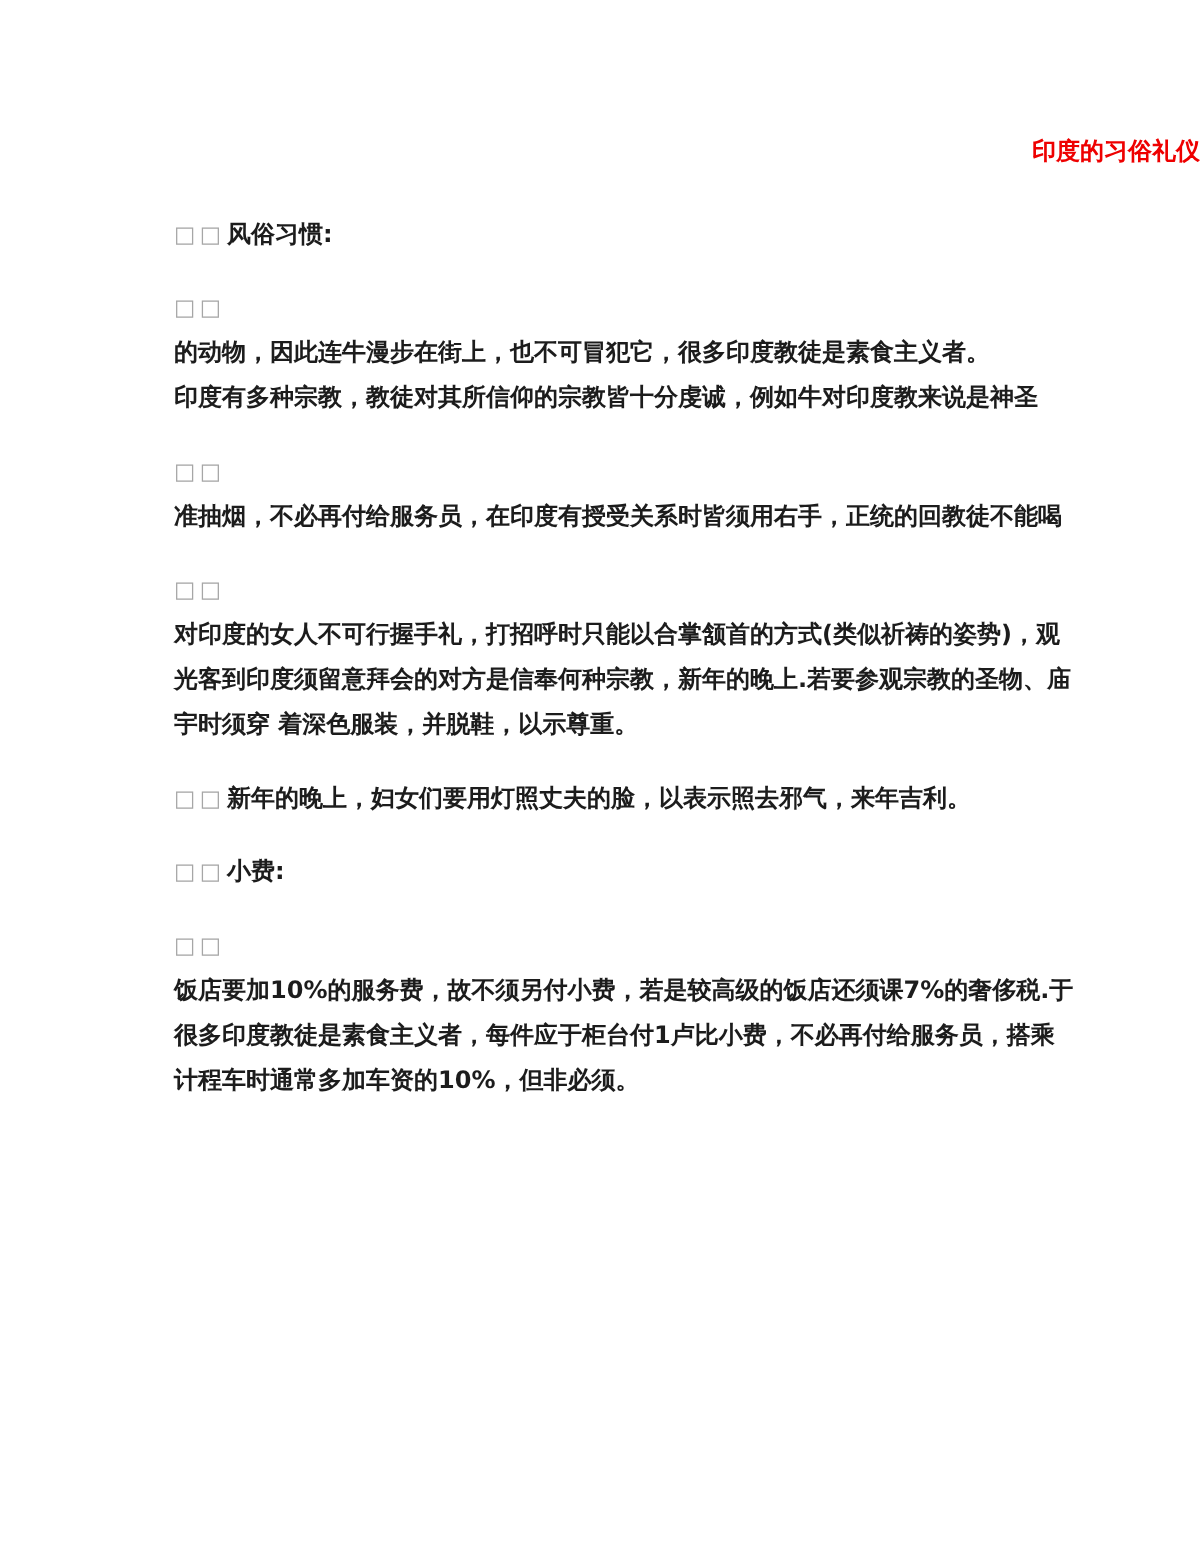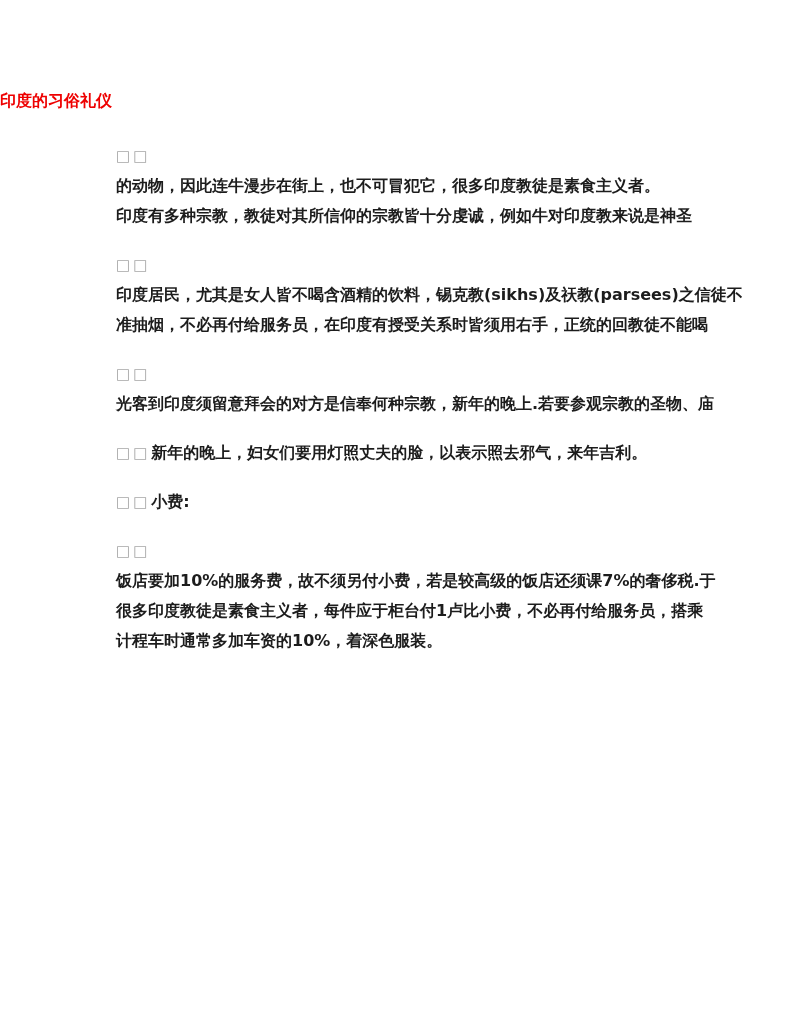--- a/index.html
+++ b/index.html
@@ -14,21 +14,21 @@
     background: #ffffff;
     box-sizing: border-box;
     padding-top: 86px;
     overflow: hidden;
     font-family: "DejaVu Sans", sans-serif;
   }
   .doc-title {
     margin: 0 0 25px 0;
     height: 30px;
     line-height: 30px;
-    text-align: left;
+    text-align: right;
     font-size: 16px;
     font-weight: bold;
     color: #ee0000;
     white-space: nowrap;
   }
   .doc-body {
     padding-left: 116px;
     padding-right: 80px;
     color: #1c1c1c;
     font-size: 16px;
@@ -52,47 +52,51 @@
 </style>
 </head>
 <body>
 
 <div class="page">
 
   <h1 class="doc-title">印度的习俗礼仪</h1>
 
   <div class="doc-body">
 
+    <div class="block">
+      <div class="line"><span class="marker">□□</span><span>风俗习惯:</span></div>
+    </div>
 
     <div class="block">
       <div class="line"><span class="marker">□□</span></div>
       <div class="line">的动物，因此连牛漫步在街上，也不可冒犯它，很多印度教徒是素食主义者。</div>
       <div class="line">印度有多种宗教，教徒对其所信仰的宗教皆十分虔诚，例如牛对印度教来说是神圣</div>
     </div>
 
     <div class="block">
       <div class="line"><span class="marker">□□</span></div>
-      <div class="line">印度居民，尤其是女人皆不喝含酒精的饮料，锡克教(sikhs)及祆教(parsees)之信徒不</div>
       <div class="line">准抽烟，不必再付给服务员，在印度有授受关系时皆须用右手，正统的回教徒不能喝</div>
     </div>
 
     <div class="block">
       <div class="line"><span class="marker">□□</span></div>
+      <div class="line">对印度的女人不可行握手礼，打招呼时只能以合掌颔首的方式(类似祈祷的姿势)，观</div>
       <div class="line">光客到印度须留意拜会的对方是信奉何种宗教，新年的晚上.若要参观宗教的圣物、庙</div>
+      <div class="line">宇时须穿 着深色服装，并脱鞋，以示尊重。</div>
     </div>
 
     <div class="block">
       <div class="line"><span class="marker">□□</span><span>新年的晚上，妇女们要用灯照丈夫的脸，以表示照去邪气，来年吉利。</span></div>
     </div>
 
     <div class="block">
       <div class="line"><span class="marker">□□</span><span>小费:</span></div>
     </div>
 
     <div class="block">
       <div class="line"><span class="marker">□□</span></div>
       <div class="line">饭店要加10%的服务费，故不须另付小费，若是较高级的饭店还须课7%的奢侈税.于</div>
       <div class="line">很多印度教徒是素食主义者，每件应于柜台付1卢比小费，不必再付给服务员，搭乘</div>
-      <div class="line">计程车时通常多加车资的10%，着深色服装。</div>
+      <div class="line">计程车时通常多加车资的10%，但非必须。</div>
     </div>
 
   </div>
 </div>
 
 </body></html>

